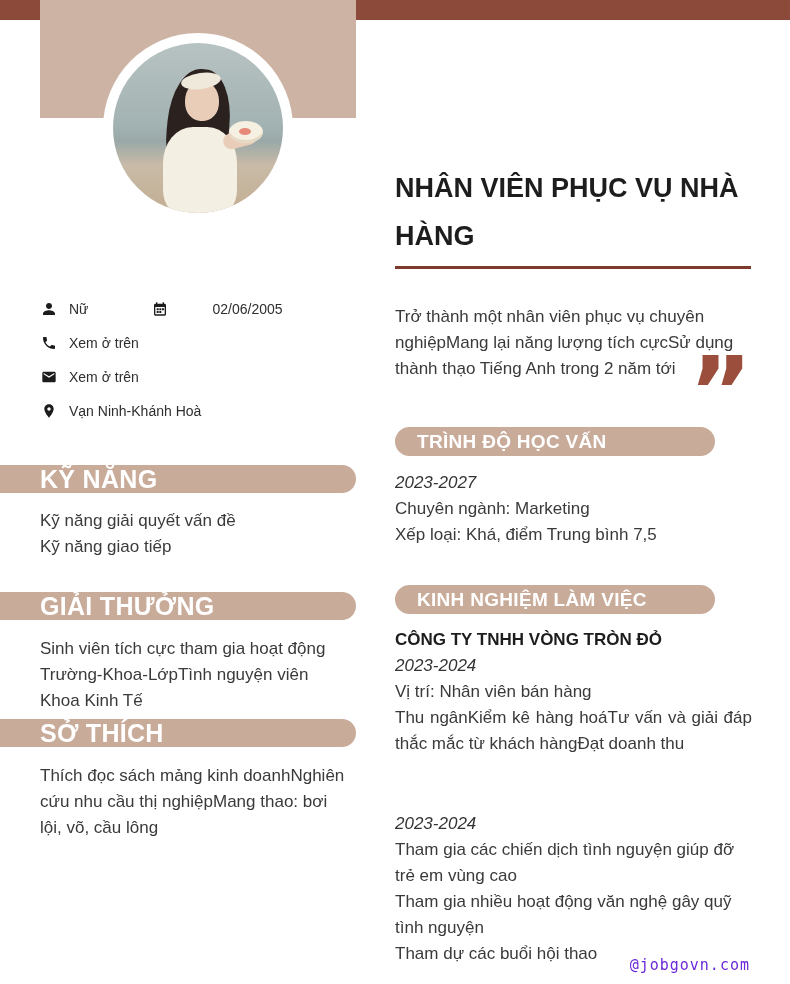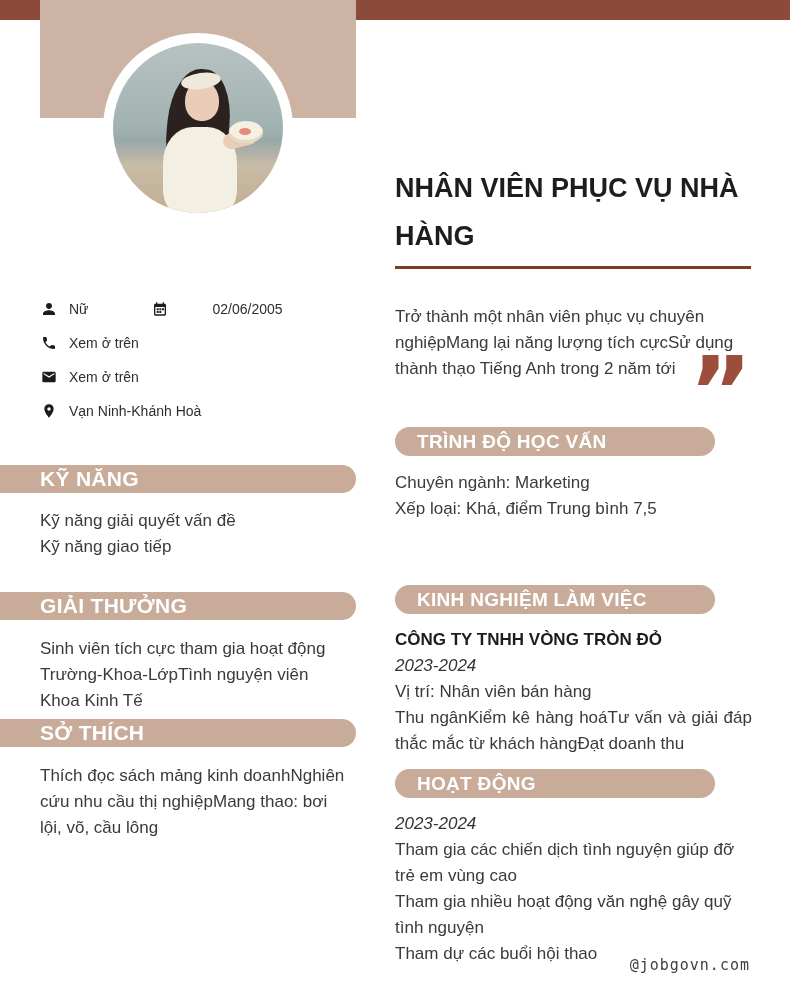--- a/index.html
+++ b/index.html
@@ -36,21 +36,21 @@
   .info-row { display:flex; align-items:center; height:22px; margin-bottom:12px; }
   .info-row .ic { width:17px; height:17px; flex:0 0 17px; margin-right:12px; display:flex; align-items:center; justify-content:center; }
   .info-row .ic svg { display:block; }
   .info-text { font-size:14px; color:#2e2e2e; }
   .info-pair { display:flex; width:100%; }
   .info-cell { display:flex; align-items:center; }
   .info-cell.second { margin-left:63px;gap:32px; }
 
   .side-bar-title {
     position:absolute; left:0; width:356px; height:28px; background:#C9AB9A;
-    border-radius:0 14px 14px 0; color:#ffffff; font-weight:bold; font-size:21px;
+    border-radius:0 14px 14px 0; color:#ffffff; font-weight:bold; font-size:25px;
     line-height:28px; padding-left:40px; letter-spacing:0.3px;
   }
   .side-content { position:absolute; left:40px; width:308px; font-size:17px; color:#3a3a3a; line-height:26px; }
   .name { position:absolute; left:395px; top:34px; width:360px; font-size:42px; font-weight:bold; color:#141414; line-height:61px; letter-spacing:0.5px; }
   .jobtitle { position:absolute; left:395px; top:164px; width:360px; font-size:27px; font-weight:bold; color:#1d1d1d; line-height:48px; }
   .title-rule { position:absolute; left:395px; top:266px; width:356px; height:3px; background:#7E3A2B; }
   .objective { position:absolute; left:395px; top:304px; width:357px; font-size:17px; color:#3a3a3a; line-height:26px; }
   .quote { position:absolute; left:395px; top:344px; width:357px; text-align:right; font-size:96px; font-weight:bold; color:#9C4E3C; line-height:96px; height:70px; overflow:hidden; font-family:"DejaVu Sans",sans-serif; }
 
   .pill {
@@ -59,21 +59,21 @@
     line-height:29px; padding-left:22px; letter-spacing:0.3px;
   }
   .main-block { position:absolute; left:395px; width:357px; font-size:17px; color:#3a3a3a; line-height:26px; }
   .year { font-style:italic; color:#333333; }
   .strong { font-weight:bold; color:#1d1d1d; }
   .just { text-align:justify; }
 
   
   .watermark {
     position:absolute; right:40px; top:956px; font-family:"DejaVu Sans Mono","Liberation Mono",monospace;
-    font-size:15px; color:#404040; letter-spacing:1px;text-align:right;
+    font-size:15px; color:#6d28d9; letter-spacing:1px;text-align:right;
   }
 </style>
 </head>
 <body>
 
 <div class="page">
 
   <div class="topbar"></div>
 
   <div class="photo-block"></div>
@@ -148,33 +148,33 @@
   <div class="side-content" style="top:763px;">Thích đọc sách mảng kinh doanhNghiên cứu nhu cầu thị nghiệpMang thao: bơi lội, võ, cầu lông</div>
 
   <div class="jobtitle">NHÂN VIÊN PHỤC VỤ NHÀ HÀNG</div>
   <div class="title-rule"></div>
 
   <div class="objective">Trở thành một nhân viên phục vụ chuyên nghiệpMang lại năng lượng tích cựcSử dụng thành thạo Tiếng Anh trong 2 năm tới</div>
   <div class="quote">”</div>
 
   <div class="pill" style="top:427px;">TRÌNH ĐỘ HỌC VẤN</div>
   <div class="main-block" style="top:470px;">
+    <div class="year">2023-2027</div>
     <div>Chuyên ngành: Marketing</div>
     <div>Xếp loại: Khá, điểm Trung bình 7,5</div>
   </div>
 
   <div class="pill" style="top:585px;">KINH NGHIỆM LÀM VIỆC</div>
   <div class="main-block" style="top:627px;">
     <div class="strong">CÔNG TY TNHH VÒNG TRÒN ĐỎ</div>
     <div class="year">2023-2024</div>
     <div>Vị trí: Nhân viên bán hàng</div>
     <div class="just">Thu ngânKiểm kê hàng hoáTư vấn và giải đáp thắc mắc từ khách hàngĐạt doanh thu</div>
   </div>
 
-  <div class="pill" style="top:769px;">HOẠT ĐỘNG</div>
   <div class="main-block" style="top:811px;">
     <div class="year">2023-2024</div>
     <div>Tham gia các chiến dịch tình nguyện giúp đỡ trẻ em vùng cao</div>
     <div>Tham gia nhiều hoạt động văn nghệ gây quỹ tình nguyện</div>
     <div>Tham dự các buổi hội thao</div>
   </div>
 
   <div class="watermark">@jobgovn.com</div>
 
 </div>

